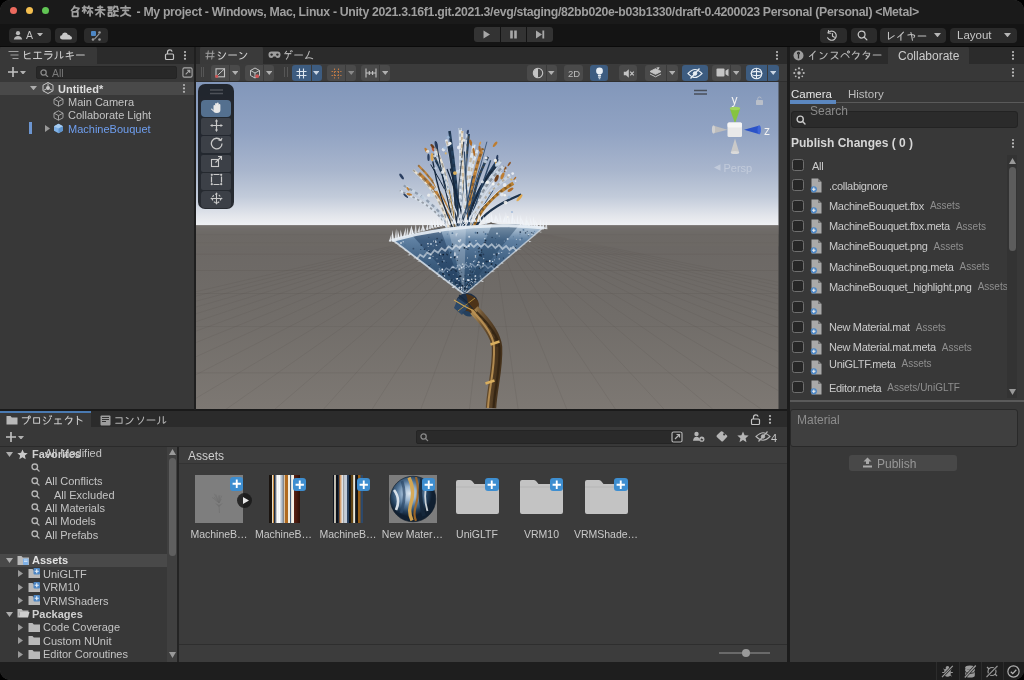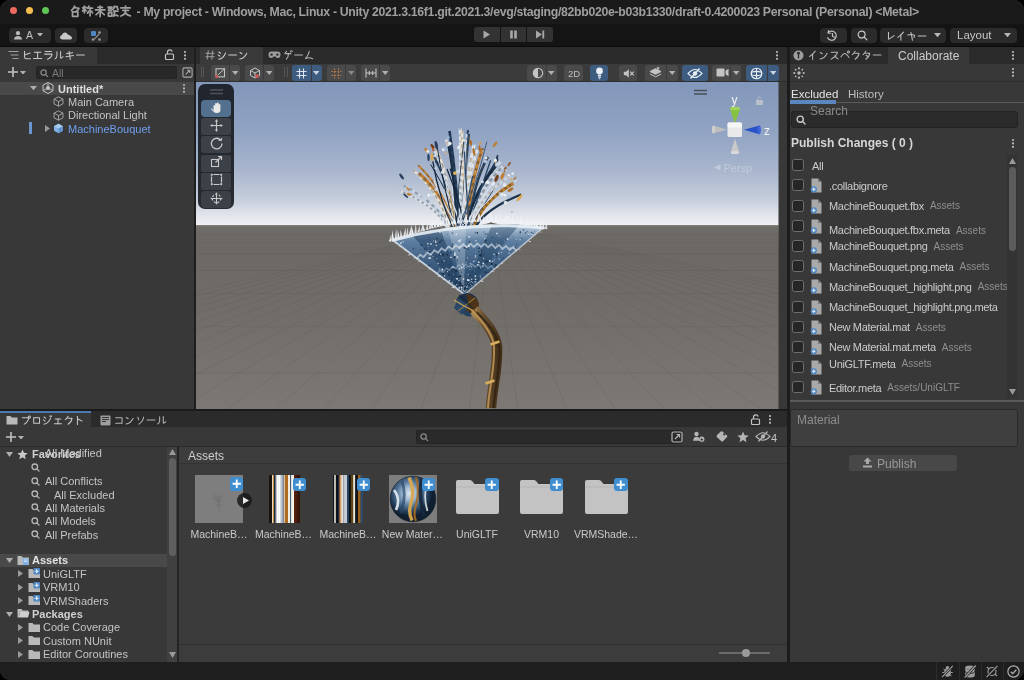--- a/index.html
+++ b/index.html
@@ -218,21 +218,21 @@
       <g stroke="#ababab" stroke-width="0.9" fill="none">
         <path d="M5.5 0.8 L10 3.2 V7.8 L5.5 10.2 L1 7.8 V3.2 Z M1 3.2 L5.5 5.6 L10 3.2 M5.5 5.6 V10.2"></path>
       </g>
     </svg>
 <div class="abs" style="left:68px;top:95.5px;font-size:11px;color:#c4c4c4">Main Camera</div>
 <svg class="abs" style="left:53px;top:109.5px" width="11" height="11" viewBox="0 0 11 11">
       <g stroke="#ababab" stroke-width="0.9" fill="none">
         <path d="M5.5 0.8 L10 3.2 V7.8 L5.5 10.2 L1 7.8 V3.2 Z M1 3.2 L5.5 5.6 L10 3.2 M5.5 5.6 V10.2"></path>
       </g>
     </svg>
-<div class="abs" style="left:68px;top:109px;font-size:11px;color:#c4c4c4">Directional Light</div>
+<div class="abs" style="left:68px;top:109px;font-size:11px;color:#c4c4c4">Collaborate Light</div>
 <div class="abs" style="left:29px;top:122px;width:2.5px;height:12px;background:#6c95d0"></div>
 <svg class="abs" style="left:44px;top:124.5px" width="7" height="7">
       <path d="M1 0 L6 3.5 L1 7 Z" fill="#999"></path>
     </svg>
 <svg class="abs" style="left:53px;top:122.5px" width="11" height="11" viewBox="0 0 11 11">
       <g>
         <path d="M5.5 0.8 L10 3.2 V7.8 L5.5 10.2 L1 7.8 V3.2 Z" fill="#7fb1e6"></path>
         <path d="M1 3.2 L5.5 5.6 L10 3.2 L5.5 0.8 Z" fill="#a8cdf0"></path>
         <path d="M5.5 5.6 L10 3.2 V7.8 L5.5 10.2 Z" fill="#5e93cc"></path>
       </g>
@@ -1192,21 +1192,21 @@
         <circle cx="9.3" cy="9.3" r="0.9"></circle>
       </g>
     </svg>
 <svg class="abs" style="left:1011px;top:67px" width="4" height="13" viewBox="0 0 4 13">
       <g fill="#bbb">
         <circle cx="2" cy="2" r="1.1"></circle>
         <circle cx="2" cy="5.4" r="1.1"></circle>
         <circle cx="2" cy="8.8" r="1.1"></circle>
       </g>
     </svg>
-<div class="abs" style="left:791px;top:87.5px;font-size:11.5px;color:#e4e4e4">Excluded</div>
+<div class="abs" style="left:791px;top:87.5px;font-size:11.5px;color:#e4e4e4">Camera</div>
 <div class="abs" style="left:848px;top:87.5px;font-size:11.5px;color:#bdbdbd">History</div>
 <div class="abs" style="left:789.5px;top:101.5px;width:234.5px;height:1px;background:#5a5a5a"></div>
 <div class="abs" style="left:789.5px;top:100px;width:46px;height:3.5px;background:#5b87c0"></div>
 <div class="abs" style="left:791px;top:110.5px;width:227px;height:17.5px;background:#2b2b2b;border:1px solid #232323;border-radius:3px"></div>
 <svg class="abs" style="left:796px;top:114.5px" width="10" height="10" viewBox="0 0 10 10">
       <g stroke="#c9c9c9" stroke-width="1.4" fill="none" stroke-linecap="round">
         <circle cx="4.2" cy="4.2" r="3.1"></circle>
         <path d="M6.6 6.6 L9 9"></path>
       </g>
     </svg>
@@ -1244,21 +1244,21 @@
       <span style="font-size:11px;letter-spacing:-0.3px;color:#cbcbcb">MachineBouquet.fbx</span>
       <span style="font-size:10px;color:#8f8f8f;margin-left:6px">Assets</span>
     </div>
 <div class="abs" style="left:791.5px;top:219.7px;width:12px;height:12px;background:#262626;border:1px solid #6e6e6e;border-radius:2.5px"></div>
 <svg class="abs" style="left:810px;top:218.7px" width="13" height="15" viewBox="0 0 13 15">
       <path d="M1.5 0.5 H8 L11.5 4 V14.5 H1.5 Z" fill="#a9a9a9"></path>
       <path d="M8 0.5 L8 4 L11.5 4 Z" fill="#787878"></path>
       <circle cx="3.8" cy="11.3" r="3.1" fill="#4e87c4"></circle>
       <path d="M3.8 9.6 V13 M2.1 11.3 H5.5" stroke="#eeeeee" stroke-width="1.1"></path>
     </svg>
-<div class="abs" style="left:829px;top:216.1px;height:20.2px;display:flex;align-items:flex-end">
+<div class="abs" style="left:829px;top:216.1px;height:20.2px;display:flex;align-items:center">
       <span style="font-size:11px;letter-spacing:-0.3px;color:#cbcbcb">MachineBouquet.fbx.meta</span>
       <span style="font-size:10px;color:#8f8f8f;margin-left:6px">Assets</span>
     </div>
 <div class="abs" style="left:791.5px;top:239.9px;width:12px;height:12px;background:#262626;border:1px solid #6e6e6e;border-radius:2.5px"></div>
 <svg class="abs" style="left:810px;top:238.9px" width="13" height="15" viewBox="0 0 13 15">
       <path d="M1.5 0.5 H8 L11.5 4 V14.5 H1.5 Z" fill="#a9a9a9"></path>
       <path d="M8 0.5 L8 4 L11.5 4 Z" fill="#787878"></path>
       <circle cx="3.8" cy="11.3" r="3.1" fill="#4e87c4"></circle>
       <path d="M3.8 9.6 V13 M2.1 11.3 H5.5" stroke="#eeeeee" stroke-width="1.1"></path>
     </svg>
@@ -1288,23 +1288,20 @@
       <span style="font-size:11px;letter-spacing:-0.3px;color:#cbcbcb">MachineBouquet_highlight.png</span>
       <span style="font-size:10px;color:#8f8f8f;margin-left:6px">Assets</span>
     </div>
 <div class="abs" style="left:791.5px;top:300.5px;width:12px;height:12px;background:#262626;border:1px solid #6e6e6e;border-radius:2.5px"></div>
 <svg class="abs" style="left:810px;top:299.5px" width="13" height="15" viewBox="0 0 13 15">
       <path d="M1.5 0.5 H8 L11.5 4 V14.5 H1.5 Z" fill="#a9a9a9"></path>
       <path d="M8 0.5 L8 4 L11.5 4 Z" fill="#787878"></path>
       <circle cx="3.8" cy="11.3" r="3.1" fill="#4e87c4"></circle>
       <path d="M3.8 9.6 V13 M2.1 11.3 H5.5" stroke="#eeeeee" stroke-width="1.1"></path>
     </svg>
-<div class="abs" style="left:829px;top:296.9px;height:20.2px;display:flex;align-items:center">
-      <span style="font-size:11px;letter-spacing:-0.3px;color:#cbcbcb">MachineBouquet_highlight.png.meta</span>
-    </div>
 <div class="abs" style="left:791.5px;top:320.7px;width:12px;height:12px;background:#262626;border:1px solid #6e6e6e;border-radius:2.5px"></div>
 <svg class="abs" style="left:810px;top:319.7px" width="13" height="15" viewBox="0 0 13 15">
       <path d="M1.5 0.5 H8 L11.5 4 V14.5 H1.5 Z" fill="#a9a9a9"></path>
       <path d="M8 0.5 L8 4 L11.5 4 Z" fill="#787878"></path>
       <circle cx="3.8" cy="11.3" r="3.1" fill="#4e87c4"></circle>
       <path d="M3.8 9.6 V13 M2.1 11.3 H5.5" stroke="#eeeeee" stroke-width="1.1"></path>
     </svg>
 <div class="abs" style="left:829px;top:317.1px;height:20.2px;display:flex;align-items:center">
       <span style="font-size:11px;letter-spacing:-0.3px;color:#cbcbcb">New Material.mat</span>
       <span style="font-size:10px;color:#8f8f8f;margin-left:6px">Assets</span>

